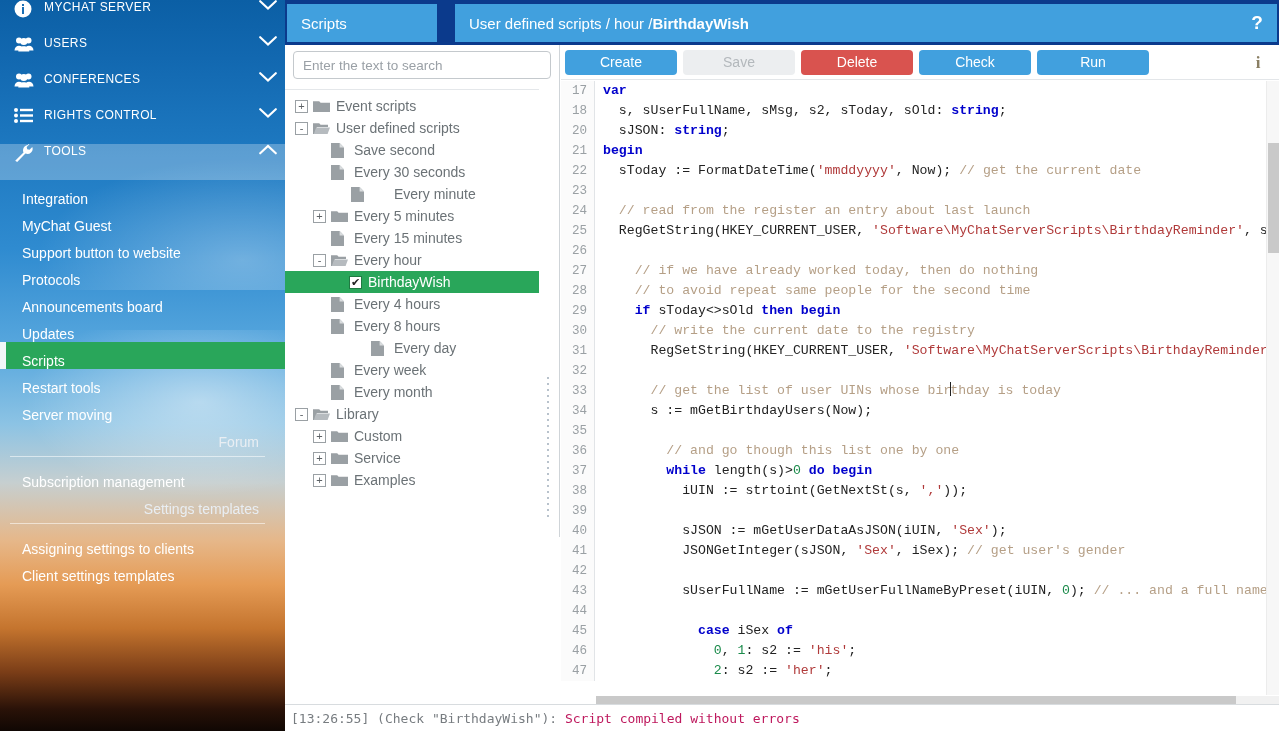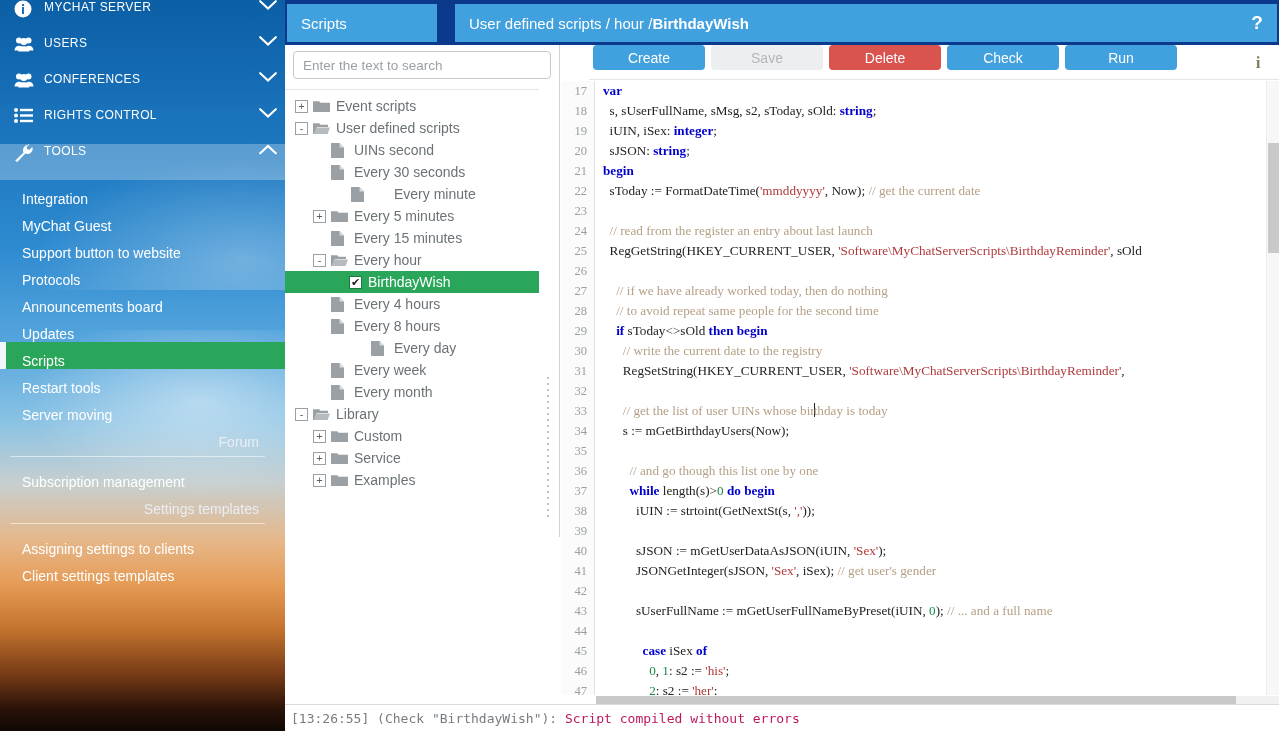--- a/index.html
+++ b/index.html
@@ -117,40 +117,40 @@
   }
   #tree-splitter i{ display:block; width:2px; height:2px; background:#b8c2cc; margin:2px; float:left;}
 
   
   #rightpane {
     position: absolute; left: 561px; top: 45px; width: 718px; height: 686px;
     background: #ffffff;
   }
   #toolbar {
     position: relative; height: 35px; background:#fff; border-bottom:1px solid #e3e6e9;
-    display:flex; align-items:flex-start; padding-left: 4px; margin-left: 28px;
+    display:flex; align-items:center; padding-left: 4px;
   }
   .tbtn {
     width: 112px; height: 25px; margin-right: 6px;
     border: none; border-radius: 4px; color: #ffffff; font-size: 14px;
     font-family: "Liberation Sans", sans-serif; cursor: pointer;
   }
   .tbtn.blue { background: #41a0de; }
   .tbtn.red  { background: #d9534f; }
   .tbtn.disabled { background: #eceef0; color: #b3b8bc; cursor: default; }
   #info-icon {
     position: absolute; right: 14px; top: 8px; width: 14px; height: 19px;
     color: #8a7f63; font-size: 17px; font-weight: bold; font-family: "Liberation Serif", serif;
     display:flex; align-items:center; justify-content:center; cursor:pointer;
   }
 
   #editor {
     position: absolute; left: 0; top: 36px; right: 0; bottom: 36px;
     background: #ffffff; overflow: hidden;
-    font-family: Liberation Serif, serif; font-size: 13.2px; line-height: 20px;
+    font-family: Liberation Mono, monospace; font-size: 13.2px; line-height: 20px;
   }
   .codeline { display: flex; height: 20px; white-space: pre; }
   .lnum {
     width: 34px; min-width:34px; text-align: right; padding-right: 7px;
     color: #9aa0a4; background: #fbfbfb; border-right: 1px solid #e1e4e7;
     font-size: 12.6px;
   }
   .ctext { padding-left: 8px; flex: 1; overflow: hidden; position: relative;}
   .kw  { color: #0000cc; font-weight: bold; }
   .cmt { color: #b59f86; }
@@ -356,21 +356,21 @@
           <span>User defined scripts</span>
         </div>
         <div class="trow" style="padding-left: 28px;">
           <span class="tgl blank"></span>
           <span class="ico">
             <svg width="13" height="15" viewBox="0 0 13 15">
               <path d="M0 0h8.6L13 4.4V15H0z" fill="#9aa0a4"></path>
               <path d="M8.6 0 13 4.4H8.6z" fill="#d9dcde"></path>
             </svg>
           </span>
-          <span>UINs second</span>
+          <span>Save second</span>
         </div>
         <div class="trow" style="padding-left: 28px;">
           <span class="tgl blank"></span>
           <span class="ico">
             <svg width="13" height="15" viewBox="0 0 13 15">
               <path d="M0 0h8.6L13 4.4V15H0z" fill="#9aa0a4"></path>
               <path d="M8.6 0 13 4.4H8.6z" fill="#d9dcde"></path>
             </svg>
           </span>
           <span>Every 30 seconds</span>
@@ -541,21 +541,20 @@
       <button class="tbtn disabled">Save</button>
       <button class="tbtn red">Delete</button>
       <button class="tbtn blue">Check</button>
       <button class="tbtn blue">Run</button>
       <div id="info-icon">i</div>
     </div>
 
     <div id="editor">
         <div class="codeline"><span class="lnum">17</span><span class="ctext"><span class="kw">var</span></span></div>
         <div class="codeline"><span class="lnum">18</span><span class="ctext"><span class="pl">  s, sUserFullName, sMsg, s2, sToday, sOld: </span><span class="kw">string</span><span class="pl">;</span></span></div>
-        <div class="codeline"><span class="lnum">19</span><span class="ctext"><span class="pl">  iUIN, iSex: </span><span class="kw">integer</span><span class="pl">;</span></span></div>
         <div class="codeline"><span class="lnum">20</span><span class="ctext"><span class="pl">  sJSON: </span><span class="kw">string</span><span class="pl">;</span></span></div>
         <div class="codeline"><span class="lnum">21</span><span class="ctext"><span class="kw">begin</span></span></div>
         <div class="codeline"><span class="lnum">22</span><span class="ctext"><span class="pl">  sToday := FormatDateTime(</span><span class="str">'mmddyyyy'</span><span class="pl">, Now); </span><span class="cmt">// get the current date</span></span></div>
         <div class="codeline"><span class="lnum">23</span><span class="ctext"></span></div>
         <div class="codeline"><span class="lnum">24</span><span class="ctext"><span class="cmt">  // read from the register an entry about last launch</span></span></div>
         <div class="codeline"><span class="lnum">25</span><span class="ctext"><span class="pl">  RegGetString(HKEY_CURRENT_USER, </span><span class="str">'Software\MyChatServerScripts\BirthdayReminder'</span><span class="pl">, sOld</span></span></div>
         <div class="codeline"><span class="lnum">26</span><span class="ctext"></span></div>
         <div class="codeline"><span class="lnum">27</span><span class="ctext"><span class="cmt">    // if we have already worked today, then do nothing</span></span></div>
         <div class="codeline"><span class="lnum">28</span><span class="ctext"><span class="cmt">    // to avoid repeat same people for the second time</span></span></div>
         <div class="codeline"><span class="lnum">29</span><span class="ctext"><span class="pl">    </span><span class="kw">if</span><span class="pl"> sToday&lt;&gt;sOld </span><span class="kw">then begin</span></span></div>

